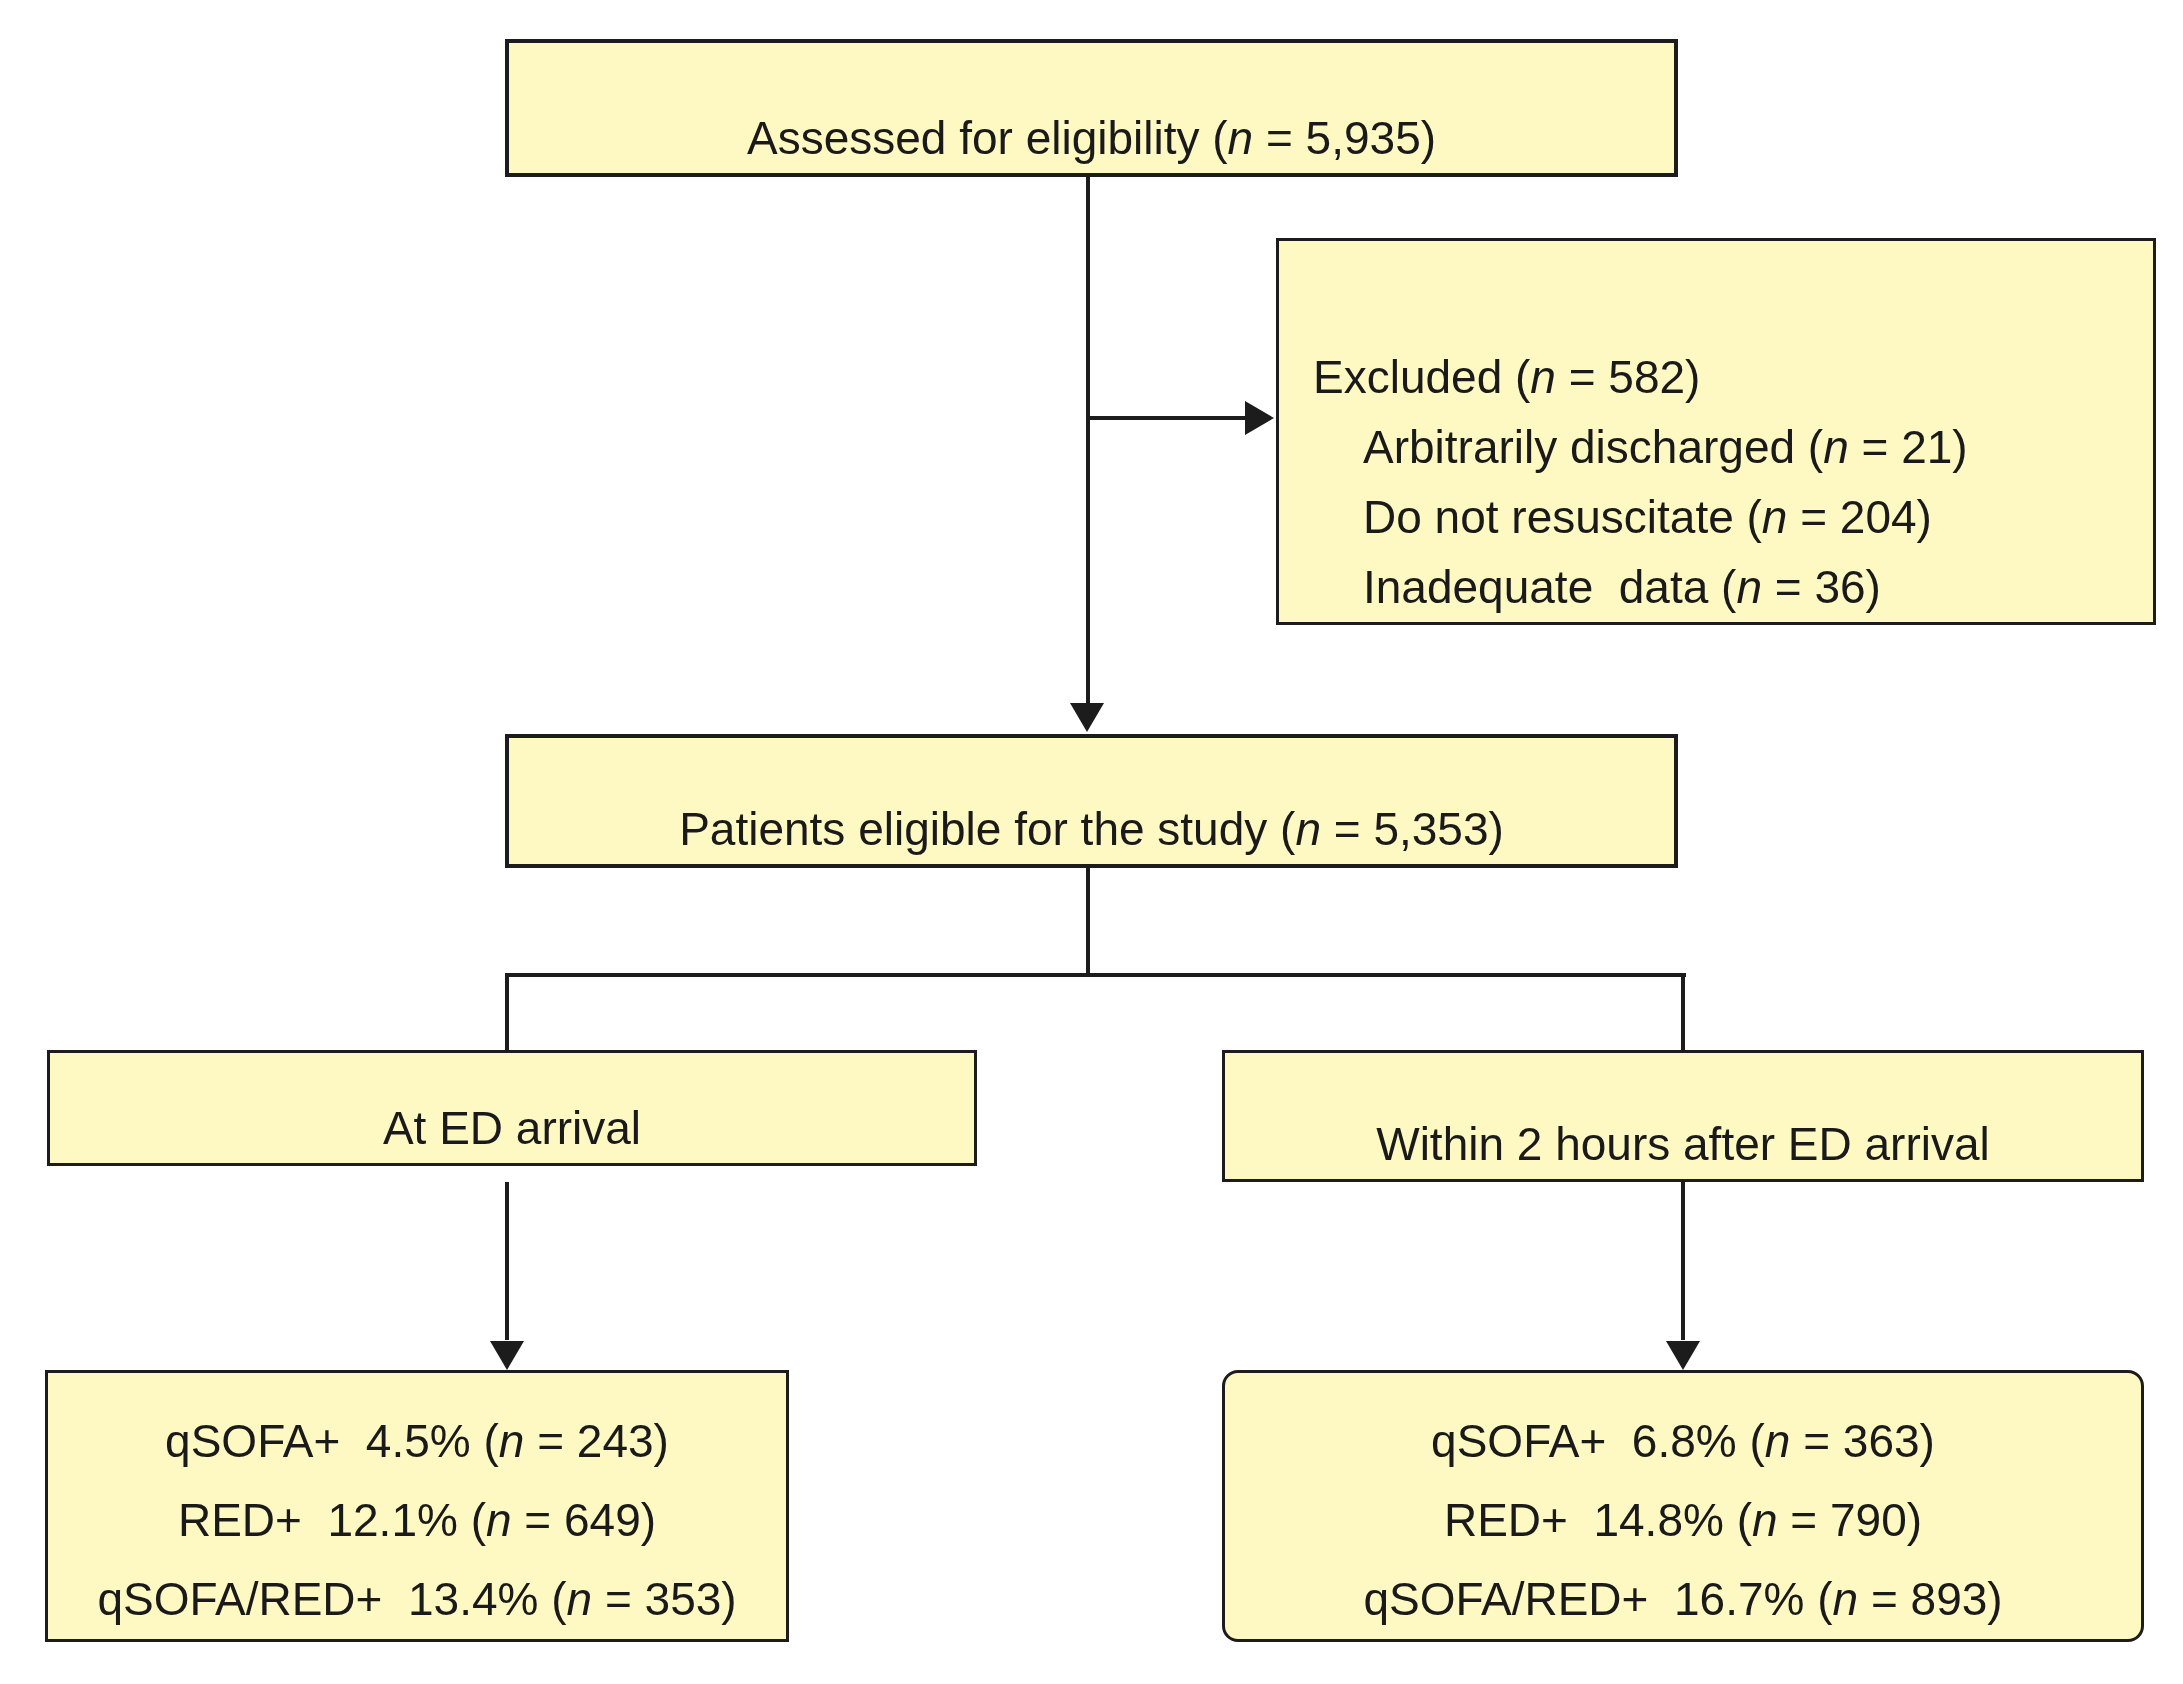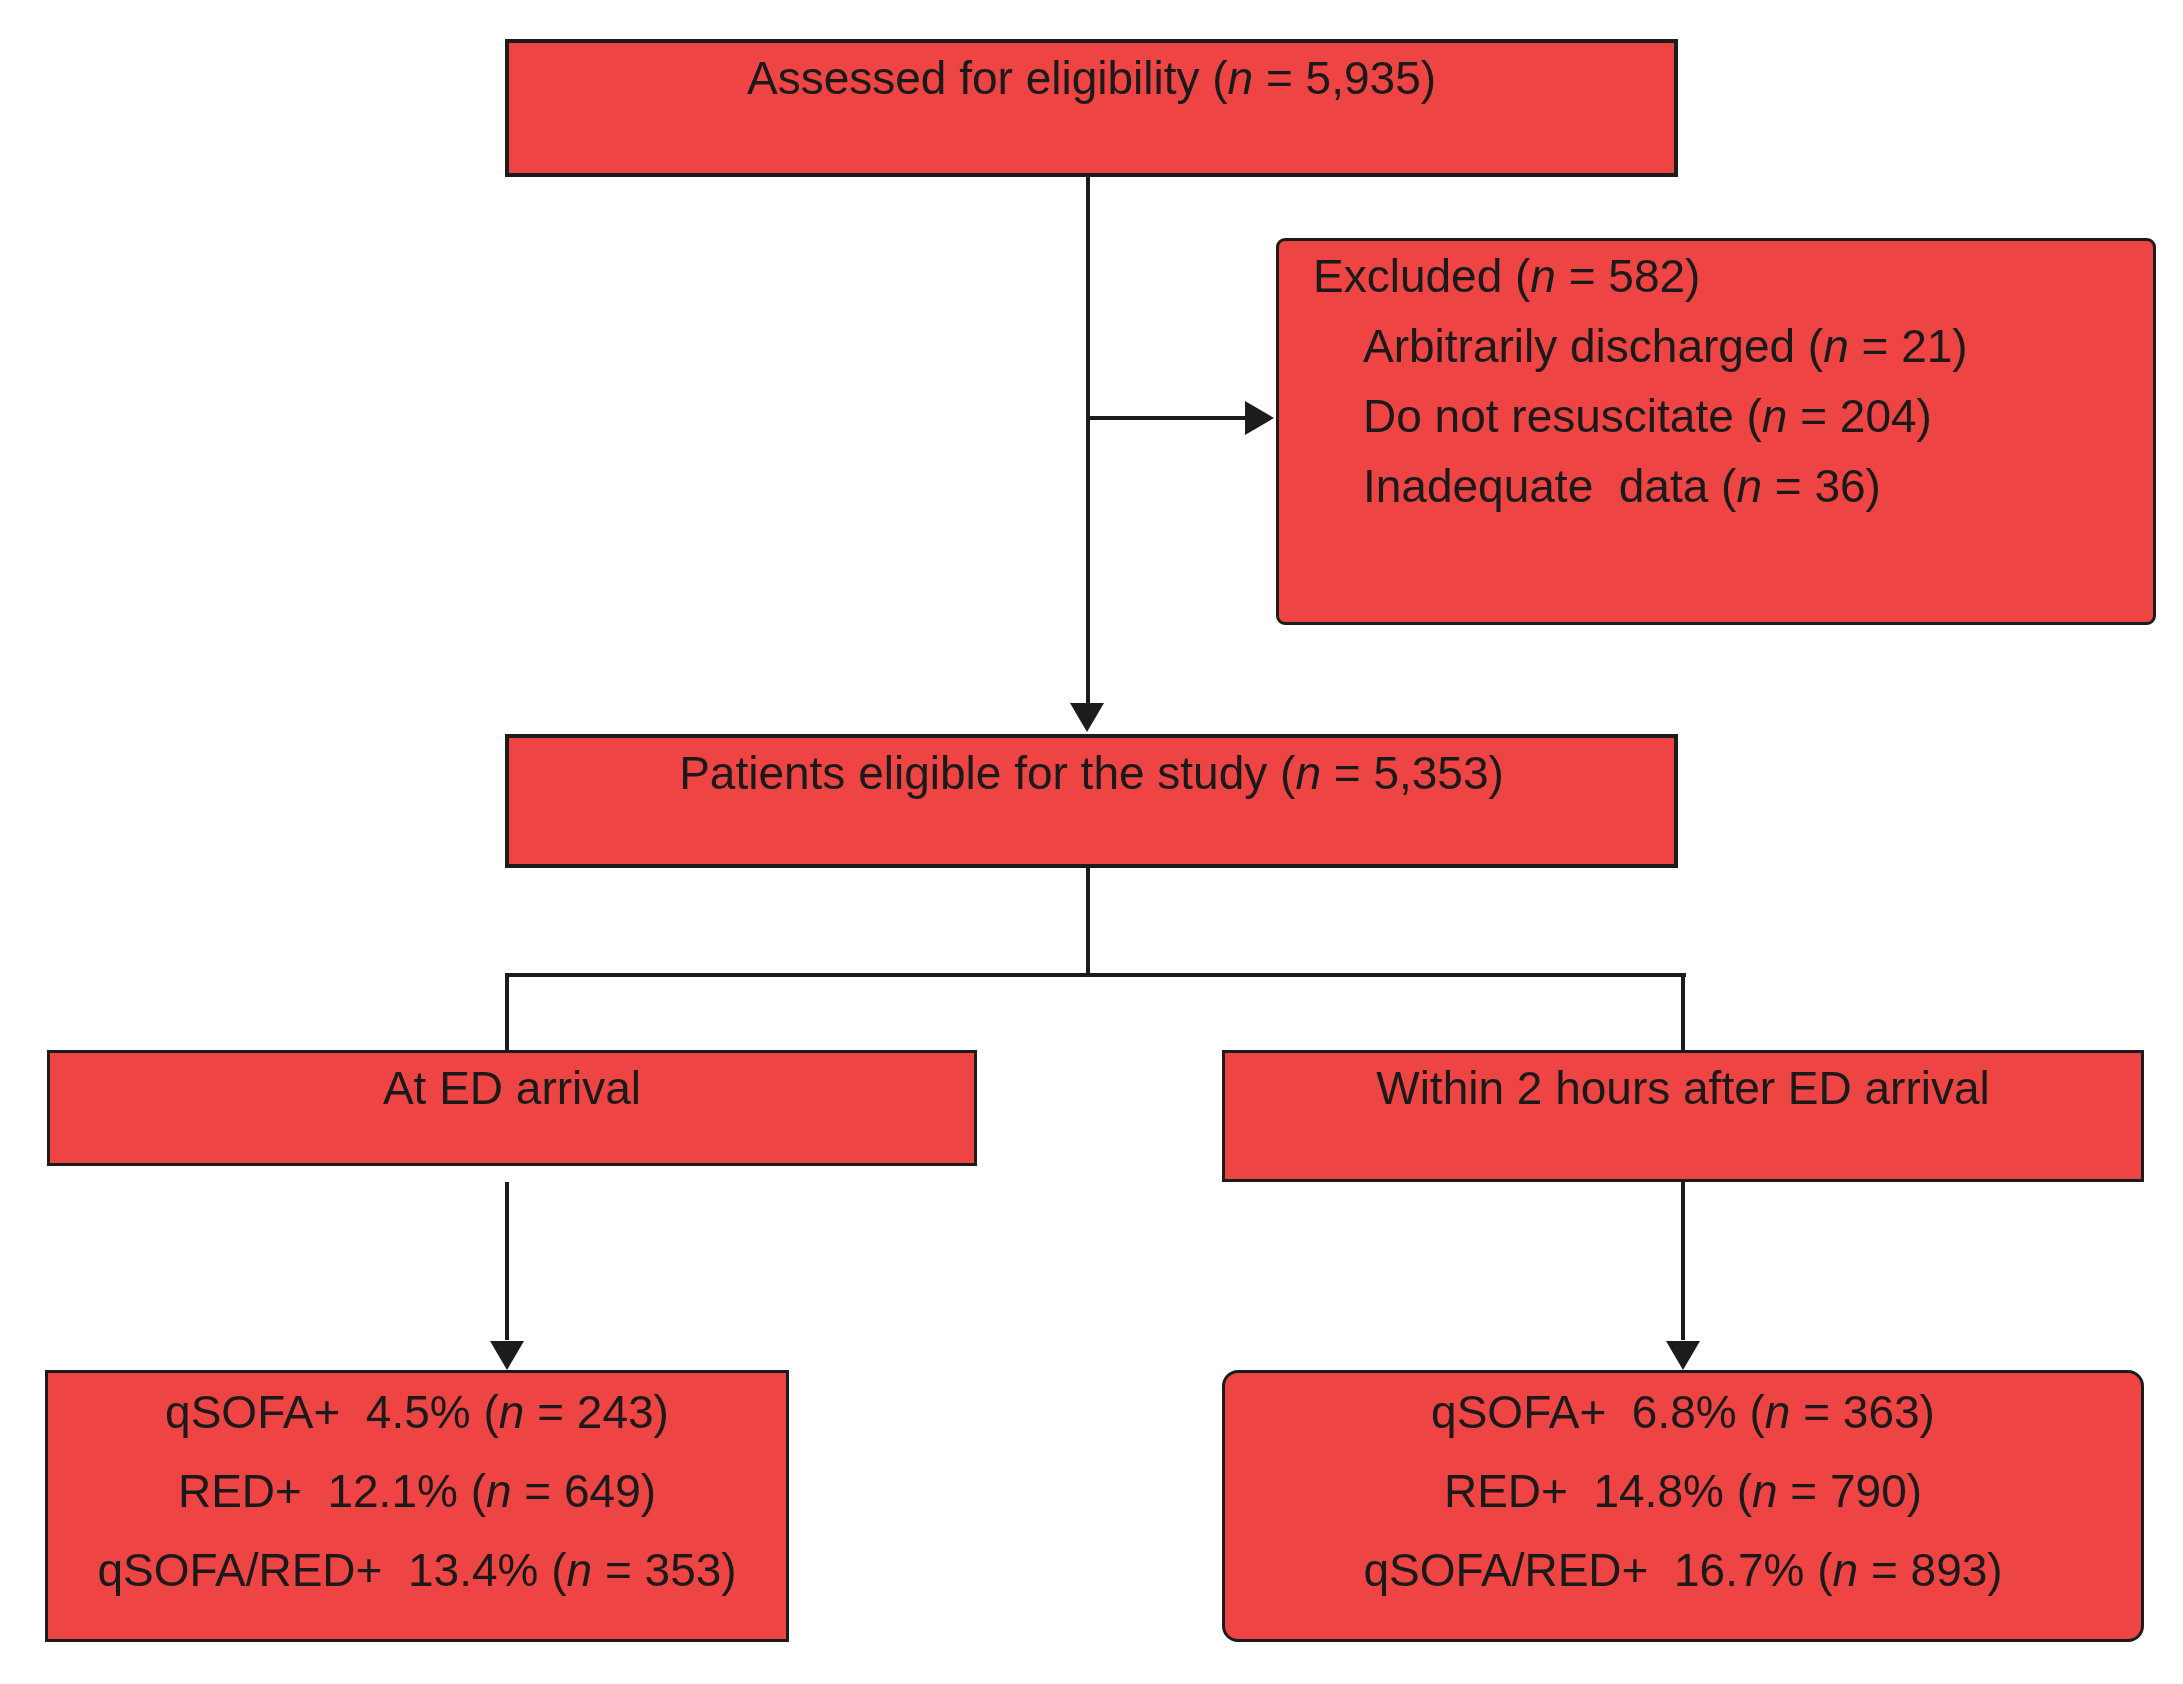--- a/index.html
+++ b/index.html
@@ -8,29 +8,29 @@
     position: relative;
     width: 2184px;
     height: 1685px;
     background: #ffffff;
     font-family: "Liberation Sans", "DejaVu Sans", sans-serif;
     color: #1a1a1a;
     overflow: hidden;
   }
   .box {
     position: absolute;
-    background: #ef4444;
+    background: #fef9c3;
     border: 3.4px solid #1c1c1c;
     display: flex;
     flex-direction: column;
-    justify-content: flex-start;
+    justify-content: flex-end;
   }
   .box.thick { border-width: 4.3px; }
   .box.center { align-items: center; text-align: center; }
-  .box.left { align-items: flex-start; text-align: left; border-radius: 9px; }
+  .box.left { align-items: flex-start; text-align: left; }
   .line {
     font-size: 46px;
     line-height: 70px;
     white-space: pre;
     color: #1a1a1a;
   }
   .results .line { line-height: 79px; }
   .line i { font-style: italic; }
   .indent { padding-left: 50px; }
   .vline, .hline { position: absolute; background: #1c1c1c; }

